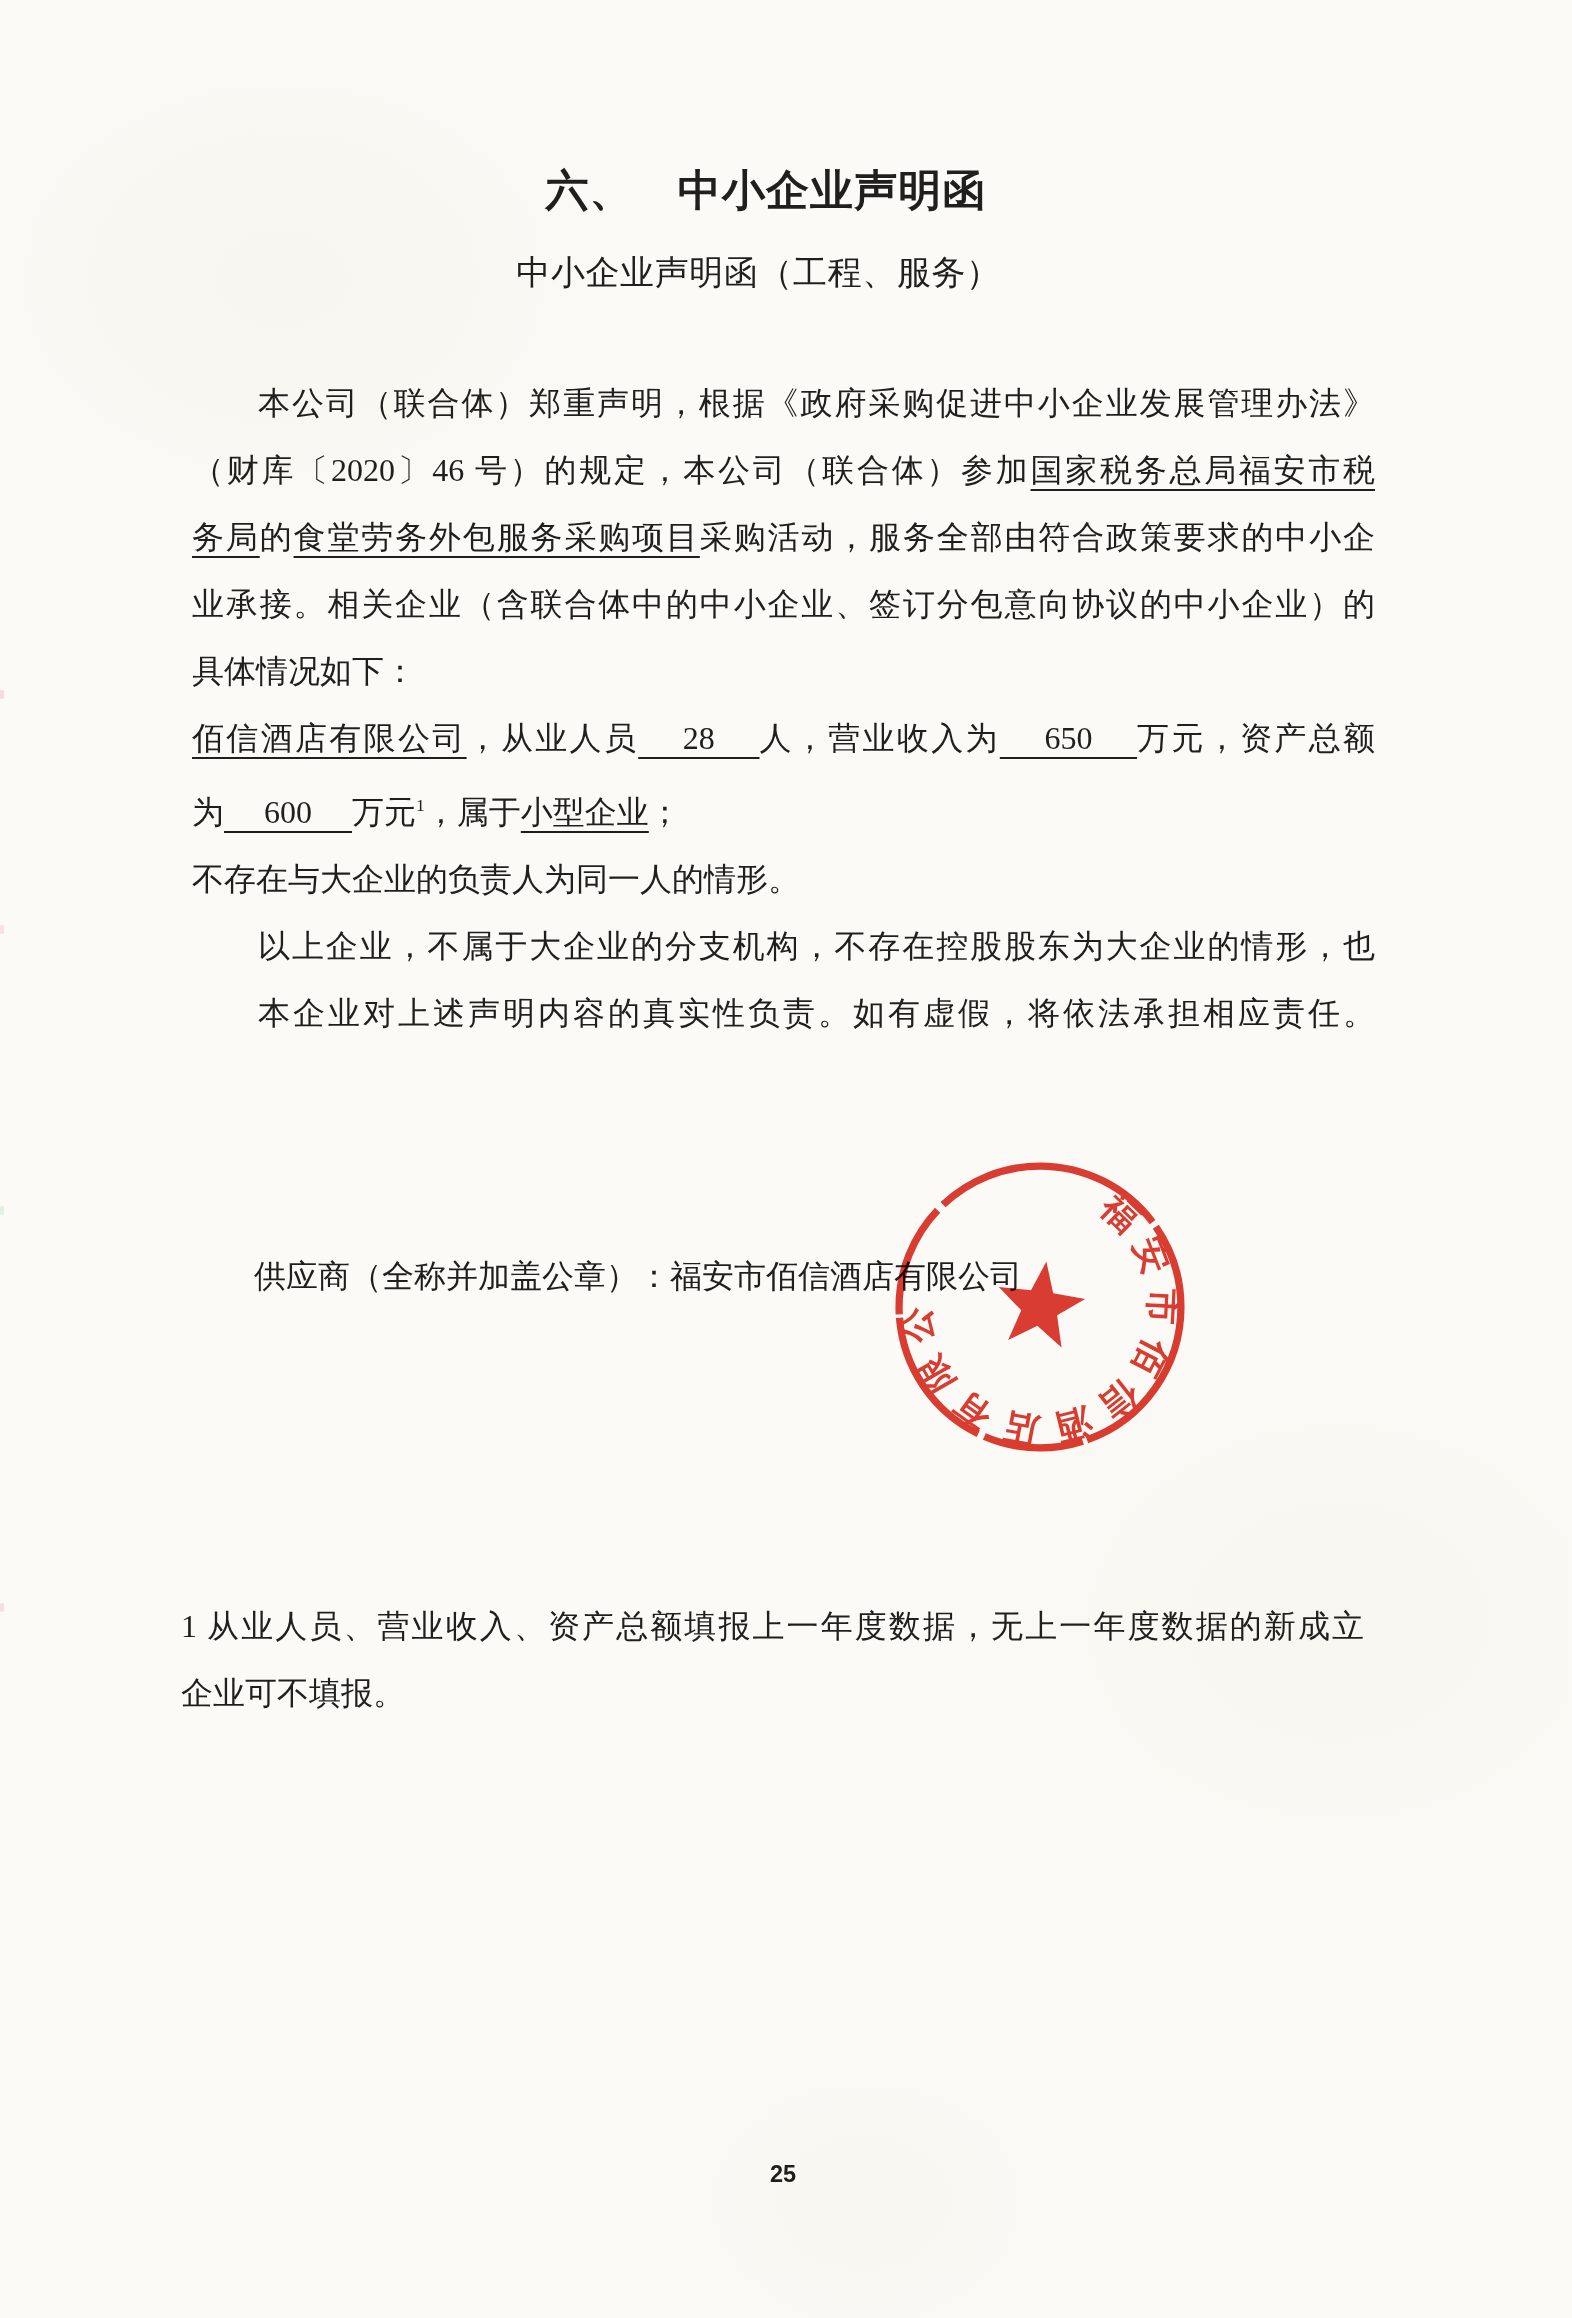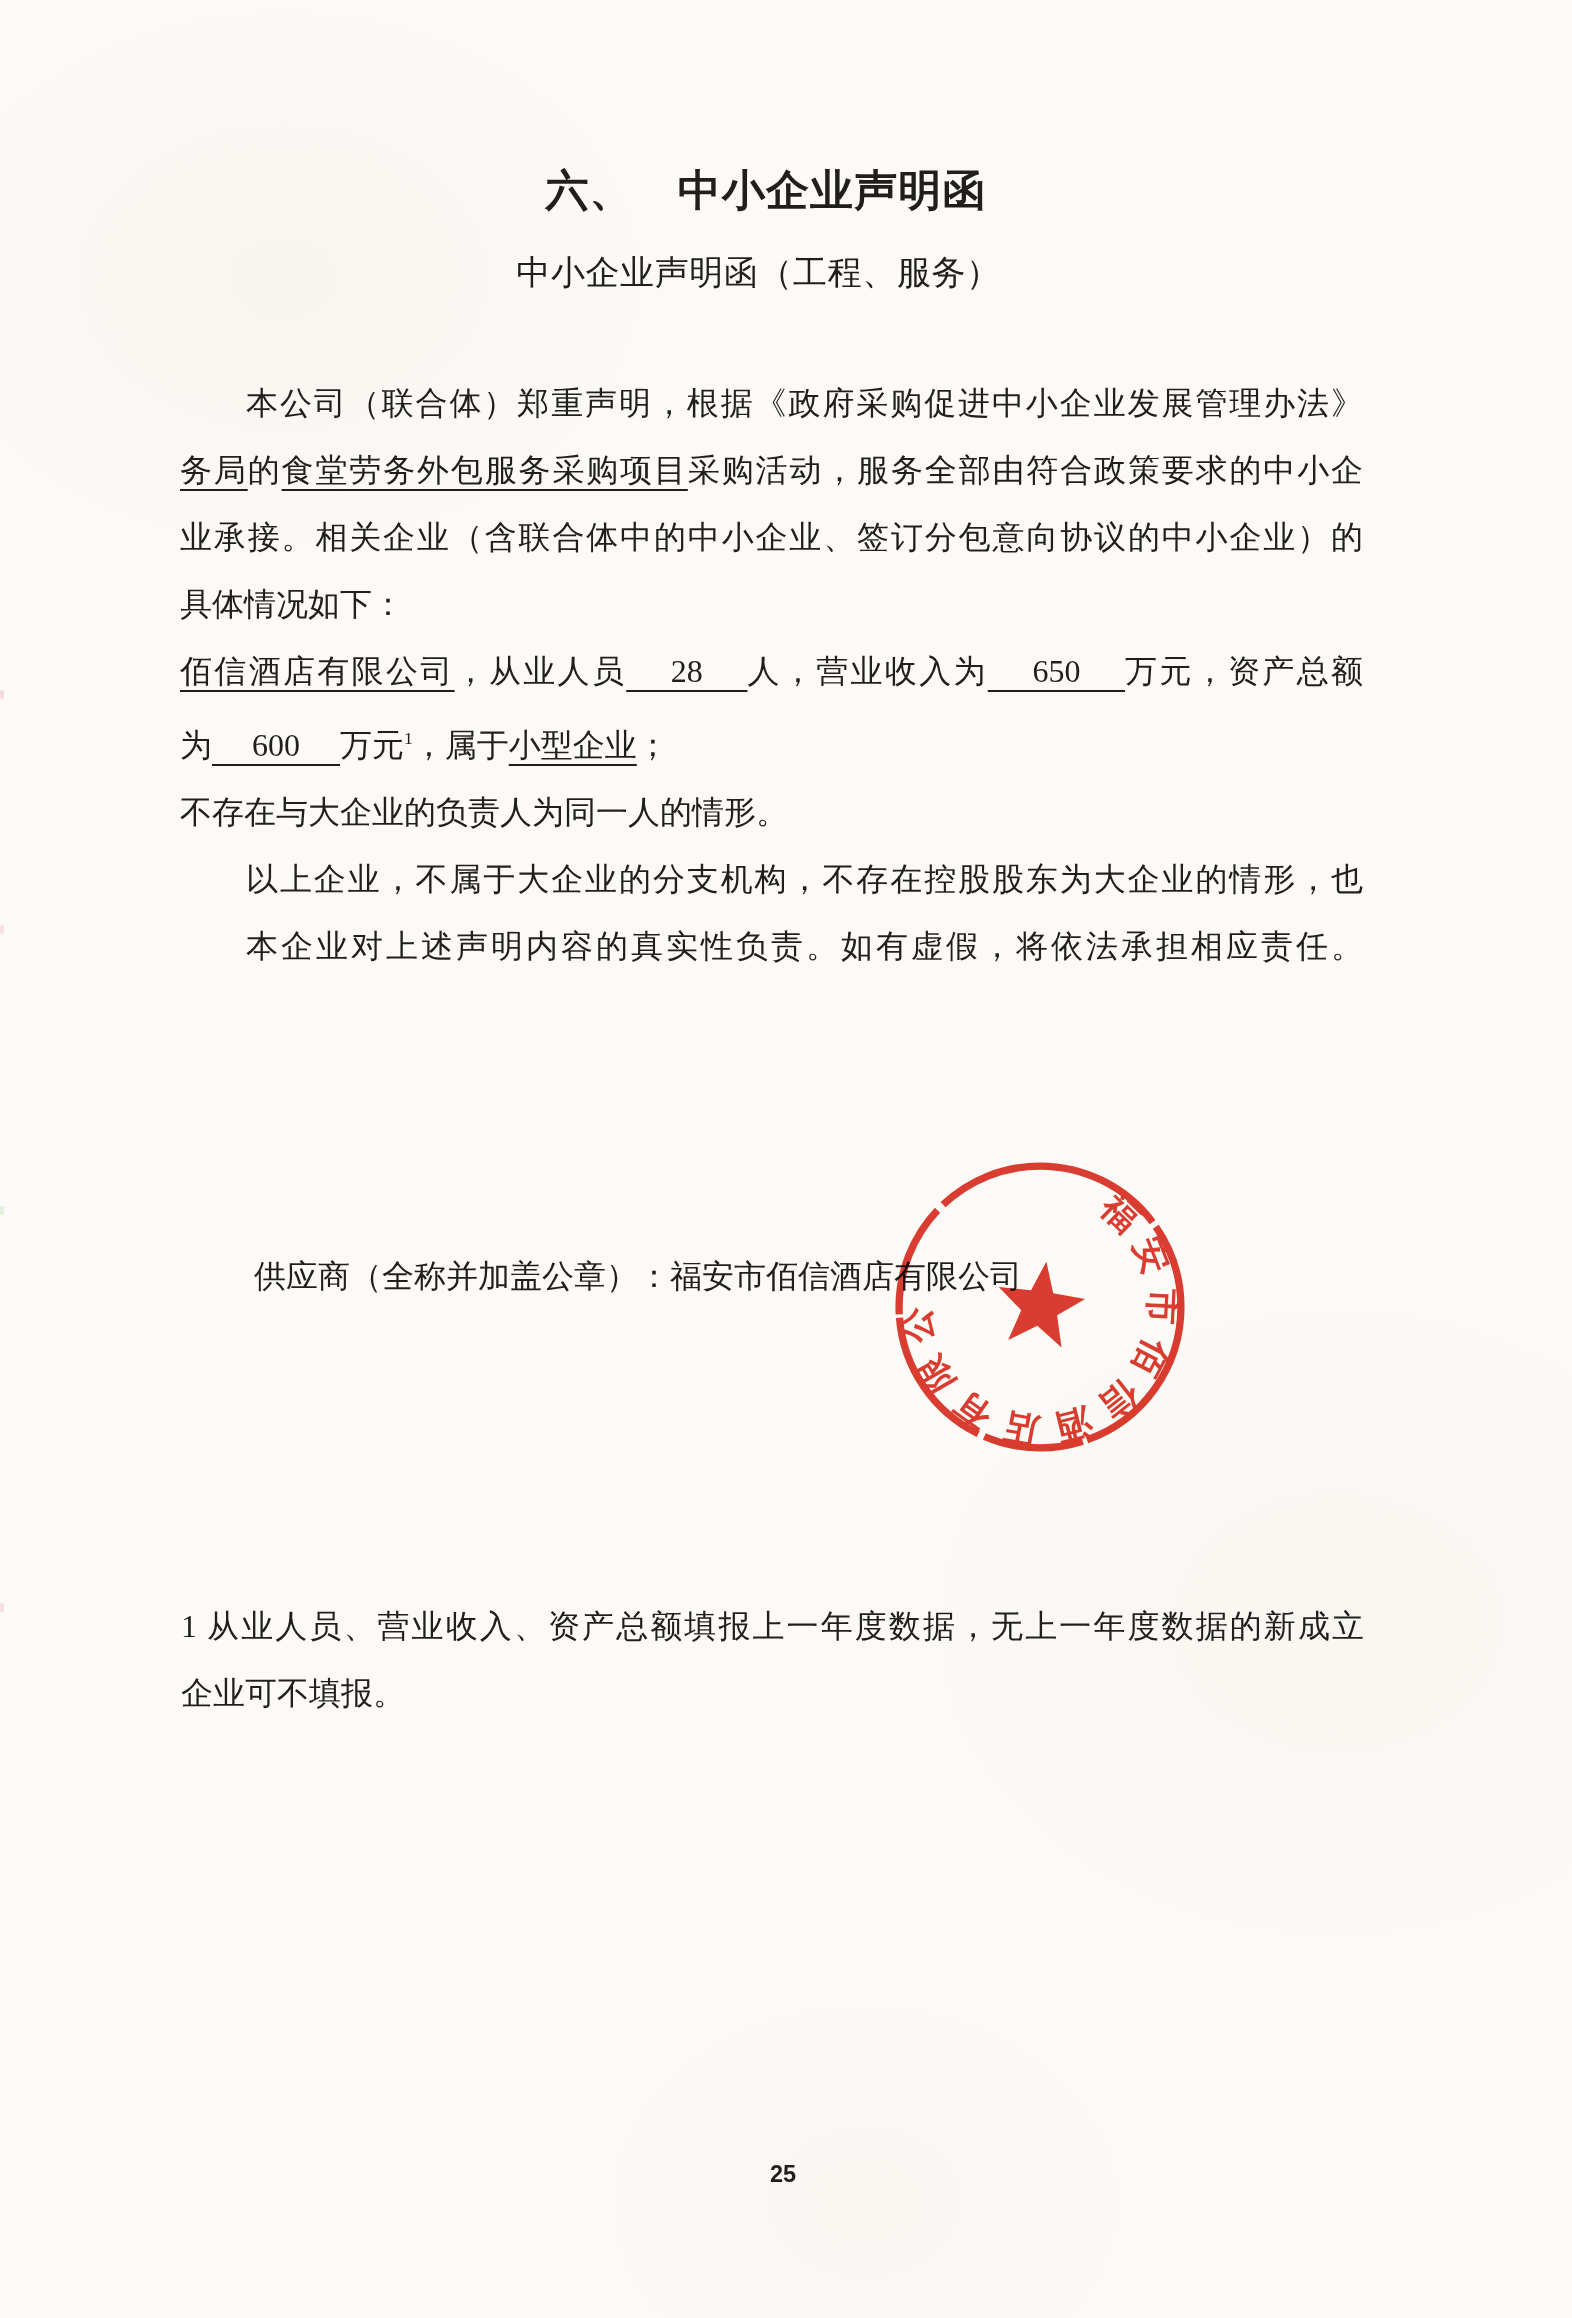--- a/index.html
+++ b/index.html
@@ -17,21 +17,21 @@
   .title{
     position:absolute;top:166px;left:0;width:1532px;text-align:center;
     font-family:"Liberation Sans","DejaVu Sans",sans-serif;font-weight:bold;
     font-size:43px;line-height:1.15;letter-spacing:1.1px;
   }
   .subtitle{
     position:absolute;top:252px;left:0;width:1517px;text-align:center;
     font-family:"Liberation Sans","DejaVu Sans",sans-serif;font-weight:normal;
     font-size:34px;line-height:1.2;letter-spacing:0.6px;
   }
-  .body-lines{position:absolute;left:180px;top:370px;width:1183px;font-size:32px;}
+  .body-lines{position:absolute;left:192px;top:370px;width:1183px;font-size:32px;}
   .footnote{position:absolute;left:181px;top:1593px;width:1183px;font-size:32px;}
   .line{line-height:67px;white-space:pre-wrap;letter-spacing:0;}
   .line.just{text-align:justify;text-align-last:justify;text-justify:inter-character;}
   .line.indent{text-indent:66px;}
   .u{text-decoration:underline;text-decoration-thickness:2.2px;text-underline-offset:8.4px;}
   .sup{font-size:0.55em;vertical-align:super;text-decoration:none;}
   .signature{position:absolute;left:254px;top:1244px;font-size:32px;}
   .signature .sig-line{line-height:64px;white-space:pre-wrap;}
   .page-number{
     position:absolute;top:2161px;left:0;width:1566px;text-align:center;
@@ -54,20 +54,21 @@
 <body>
 
 <div class="page" style="--paper: #fbfaf6; --ink: #201f1d; --seal: #da2c1f;">
 
   <div class="title">六、　中小企业声明函</div>
 
   <div class="subtitle">中小企业声明函（工程、服务）</div>
 
   <div class="body-lines" id="body-lines">
       <div class="line indent just"><span>本公司（联合体）郑重声明，根据《政府采购促进中小企业发展管理办法》</span></div>
+      <div class="line just"><span>（财库〔2020〕46 号）的规定，本公司（联合体）参加</span><span class="u">国家税务总局福安市税</span></div>
       <div class="line just"><span class="u">务局</span><span>的</span><span class="u">食堂劳务外包服务采购项目</span><span>采购活动，服务全部由符合政策要求的中小企</span></div>
       <div class="line just"><span>业承接。相关企业（含联合体中的中小企业、签订分包意向协议的中小企业）的</span></div>
       <div class="line"><span>具体情况如下：</span></div>
       <div class="line just"><span class="u">佰信酒店有限公司</span><span>，从业人员</span><span class="u">　 28 　</span><span>人，营业收入为</span><span class="u">　 650 　</span><span>万元，资产总额</span></div>
       <div class="line"><span>为</span><span class="u">　 600 　</span><span>万元</span><span class="sup">1</span><span>，属于</span><span class="u">小型企业</span><span>；</span></div>
       <div class="line"><span>不存在与大企业的负责人为同一人的情形。</span></div>
       <div class="line indent just"><span>以上企业，不属于大企业的分支机构，不存在控股股东为大企业的情形，也</span></div>
       <div class="line indent just"><span>本企业对上述声明内容的真实性负责。如有虚假，将依法承担相应责任。</span></div>
     </div>
 

